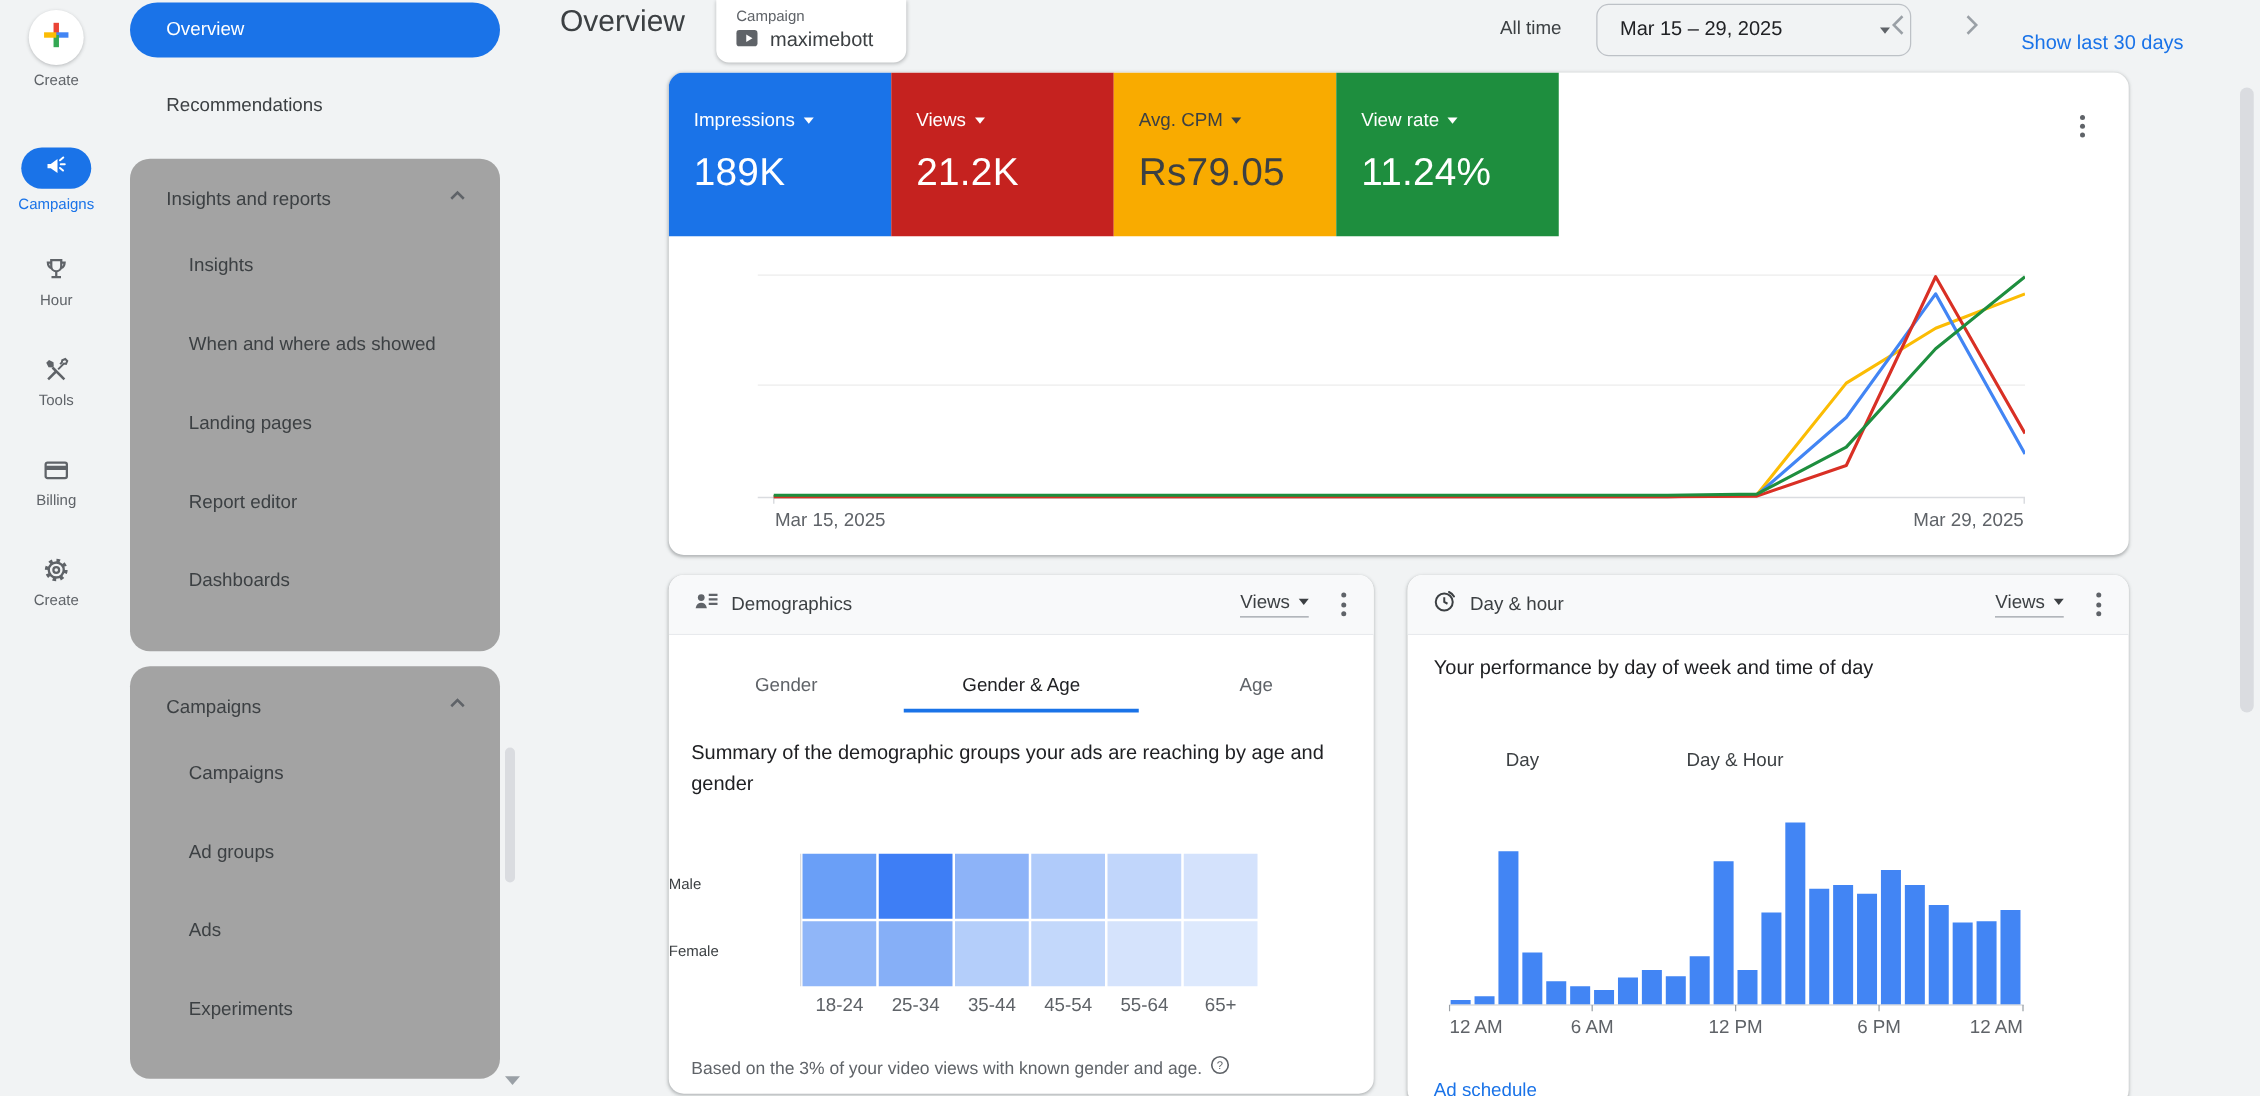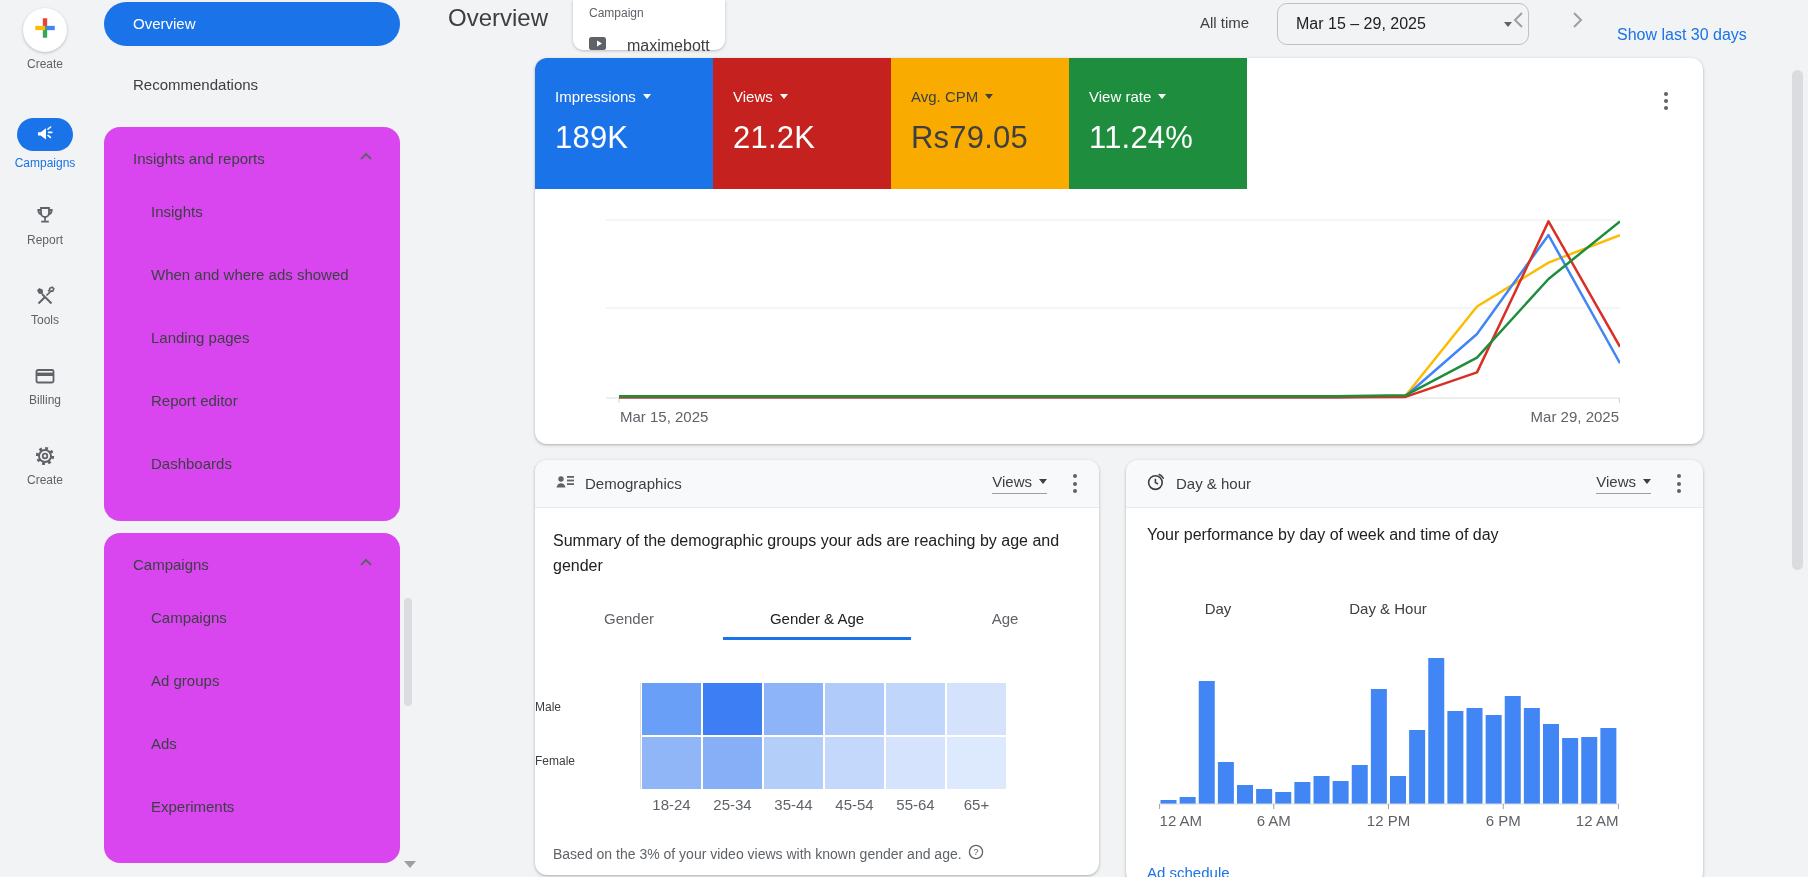--- a/index.html
+++ b/index.html
@@ -18,37 +18,37 @@
                display:flex; align-items:center; justify-content:center; }
   .rail-ico { height:24px; display:flex; align-items:center; justify-content:center; }
 
   
   #drawer { position:absolute; left:90px; top:0; width:320px; height:877px; }
   #nav-overview-pill { position:absolute; left:14px; top:2px; width:296px; height:44px; background:#1a73e8;
                        border-radius:22px; color:#fff; font-size:15px; font-weight:500; line-height:44px;
                        padding-left:29px; cursor:pointer; }
   #nav-recommendations { position:absolute; left:0; top:76px; width:296px; font-size:15px; color:#3c4043;
                          padding-left:43px; cursor:pointer; }
-  .nav-card { position:absolute; left:14px; width:296px; background:#d946ef; border-radius:16px; overflow:hidden; }
+  .nav-card { position:absolute; left:14px; width:296px; background:#a3a3a3; border-radius:16px; overflow:hidden; }
   #nav-card-0 { top:127px; height:394px; }
   #nav-card-1 { top:533px; height:330px; }
   .nav-hdr { display:flex; align-items:center; padding:20px 24px 0 29px; font-size:15px; color:#3c4043; cursor:pointer; }
   .nav-hdr .spacer { flex:1; }
   ul.nav-items { list-style:none; margin-top:10px; }
   ul.nav-items li { padding:20px 20px 20px 47px; font-size:15px; color:#3c4043; line-height:23px; cursor:pointer; }
   #drawer-scroll { position:absolute; left:314px; top:598px; width:8px; height:108px; background:#dadce0; border-radius:4px; }
   #drawer-more { position:absolute; left:314px; top:861px; width:0; height:0;
                  border-left:6px solid transparent; border-right:6px solid transparent; border-top:7px solid #9aa0a6; }
 
   
   #page-title { position:absolute; left:448px; top:4px; font-size:24px; color:#3c4043; }
   #campaign-chip { position:absolute; left:573px; top:0; width:152px; height:50px; background:#fff;
                    border-radius:0 0 10px 10px; box-shadow:0 1px 3px rgba(60,64,67,.3); padding:6px 0 0 16px; cursor:pointer; }
   #campaign-chip .chip-label { font-size:12px; color:#5f6368; }
-  #campaign-chip .chip-row { display:flex; align-items:center; gap:18px; margin-top:16px; }
+  #campaign-chip .chip-row { display:flex; align-items:center; gap:7px; margin-top:3px; }
   #campaign-chip .chip-name { font-size:16px; font-weight:500; color:#3c4043; }
   #all-time { position:absolute; left:1200px; top:14px; font-size:15px; color:#3c4043; }
   #datebox { position:absolute; left:1277px; top:3px; width:252px; height:42px; border:1px solid #bdc1c6;
              border-radius:10px; font-size:16px; color:#202124; line-height:40px; padding-left:18px; cursor:pointer; }
   #datebox .caret { float:right; margin:18px 16px 0 0; color:#5f6368; }
   .hdr-chev { position:absolute; top:8px; width:28px; height:28px; cursor:pointer; display:flex; align-items:center; justify-content:center; }
   #chev-left { left:1506px; } #chev-right { left:1562px; }
   #show-last { position:absolute; left:1617px; top:26px; font-size:16px; font-weight:500; color:#1a73e8; cursor:pointer; }
 
   
@@ -145,21 +145,21 @@
     <div class="rail-item" style="top:204px">
       <div class="rail-ico">
         <svg width="24" height="24" viewBox="0 0 24 24" fill="none" stroke="#5f6368" stroke-width="1.8">
           <path d="M8 4h8v5a4 4 0 0 1-8 0V4z"></path>
           <path d="M8 6H5.3c.1 2.4 1.1 3.9 2.7 4.4"></path>
           <path d="M16 6h2.7c-.1 2.4-1.1 3.9-2.7 4.4"></path>
           <path d="M12 13.2v3.6"></path>
             <path d="M8.2 17.6h7.6"></path>
         </svg>
       </div>
-      <div class="rail-label">Report</div>
+      <div class="rail-label">Hour</div>
     </div>
 
     <div class="rail-item" style="top:284px">
       <div class="rail-ico">
         <svg width="24" height="24" viewBox="0 0 24 24" fill="none" stroke="#5f6368" stroke-width="2">
           <path d="M5.5 19.5L12 13"></path>
           <path d="M18.5 19.5L9 10"></path>
           <path d="M9 10L5.8 9.8 4 6.2 6.2 4l3.6 1.8L10 9z" fill="#5f6368" stroke="none"></path>
           <path d="M13.5 11.5l4.6-4.6 1.7.3 1-2.4-1.6-1.6-2.4 1-.3 1.7-1.4 1.4" stroke-width="1.6"></path>
         </svg>
@@ -329,26 +329,26 @@
         <span>Views</span>
         <span class="caret"></span>
       </span>
       <span class="kebab">
           <i></i>
           <i></i>
           <i></i>
         </span>
     </div>
 
-    <div id="demo-summary">Summary of the demographic groups your ads are reaching by age and gender</div>
     <div id="demo-tabs">
         <div class="tab">Gender</div>
         <div class="tab active">Gender &amp; Age</div>
         <div class="tab">Age</div>
       </div>
+    <div id="demo-summary">Summary of the demographic groups your ads are reaching by age and gender</div>
 
     <div id="heatmap">
         <div class="hm-axis"></div>
         <div class="hm-rowlabel" style="top: 22px;">Male</div>
         <div class="hm-rowlabel" style="top: 76px;">Female</div>
         <div class="hm-grid">
           <div style="background: rgb(106, 159, 247);"></div>
           <div style="background: rgb(62, 126, 245);"></div>
           <div style="background: rgb(141, 179, 248);"></div>
           <div style="background: rgb(176, 203, 250);"></div>

